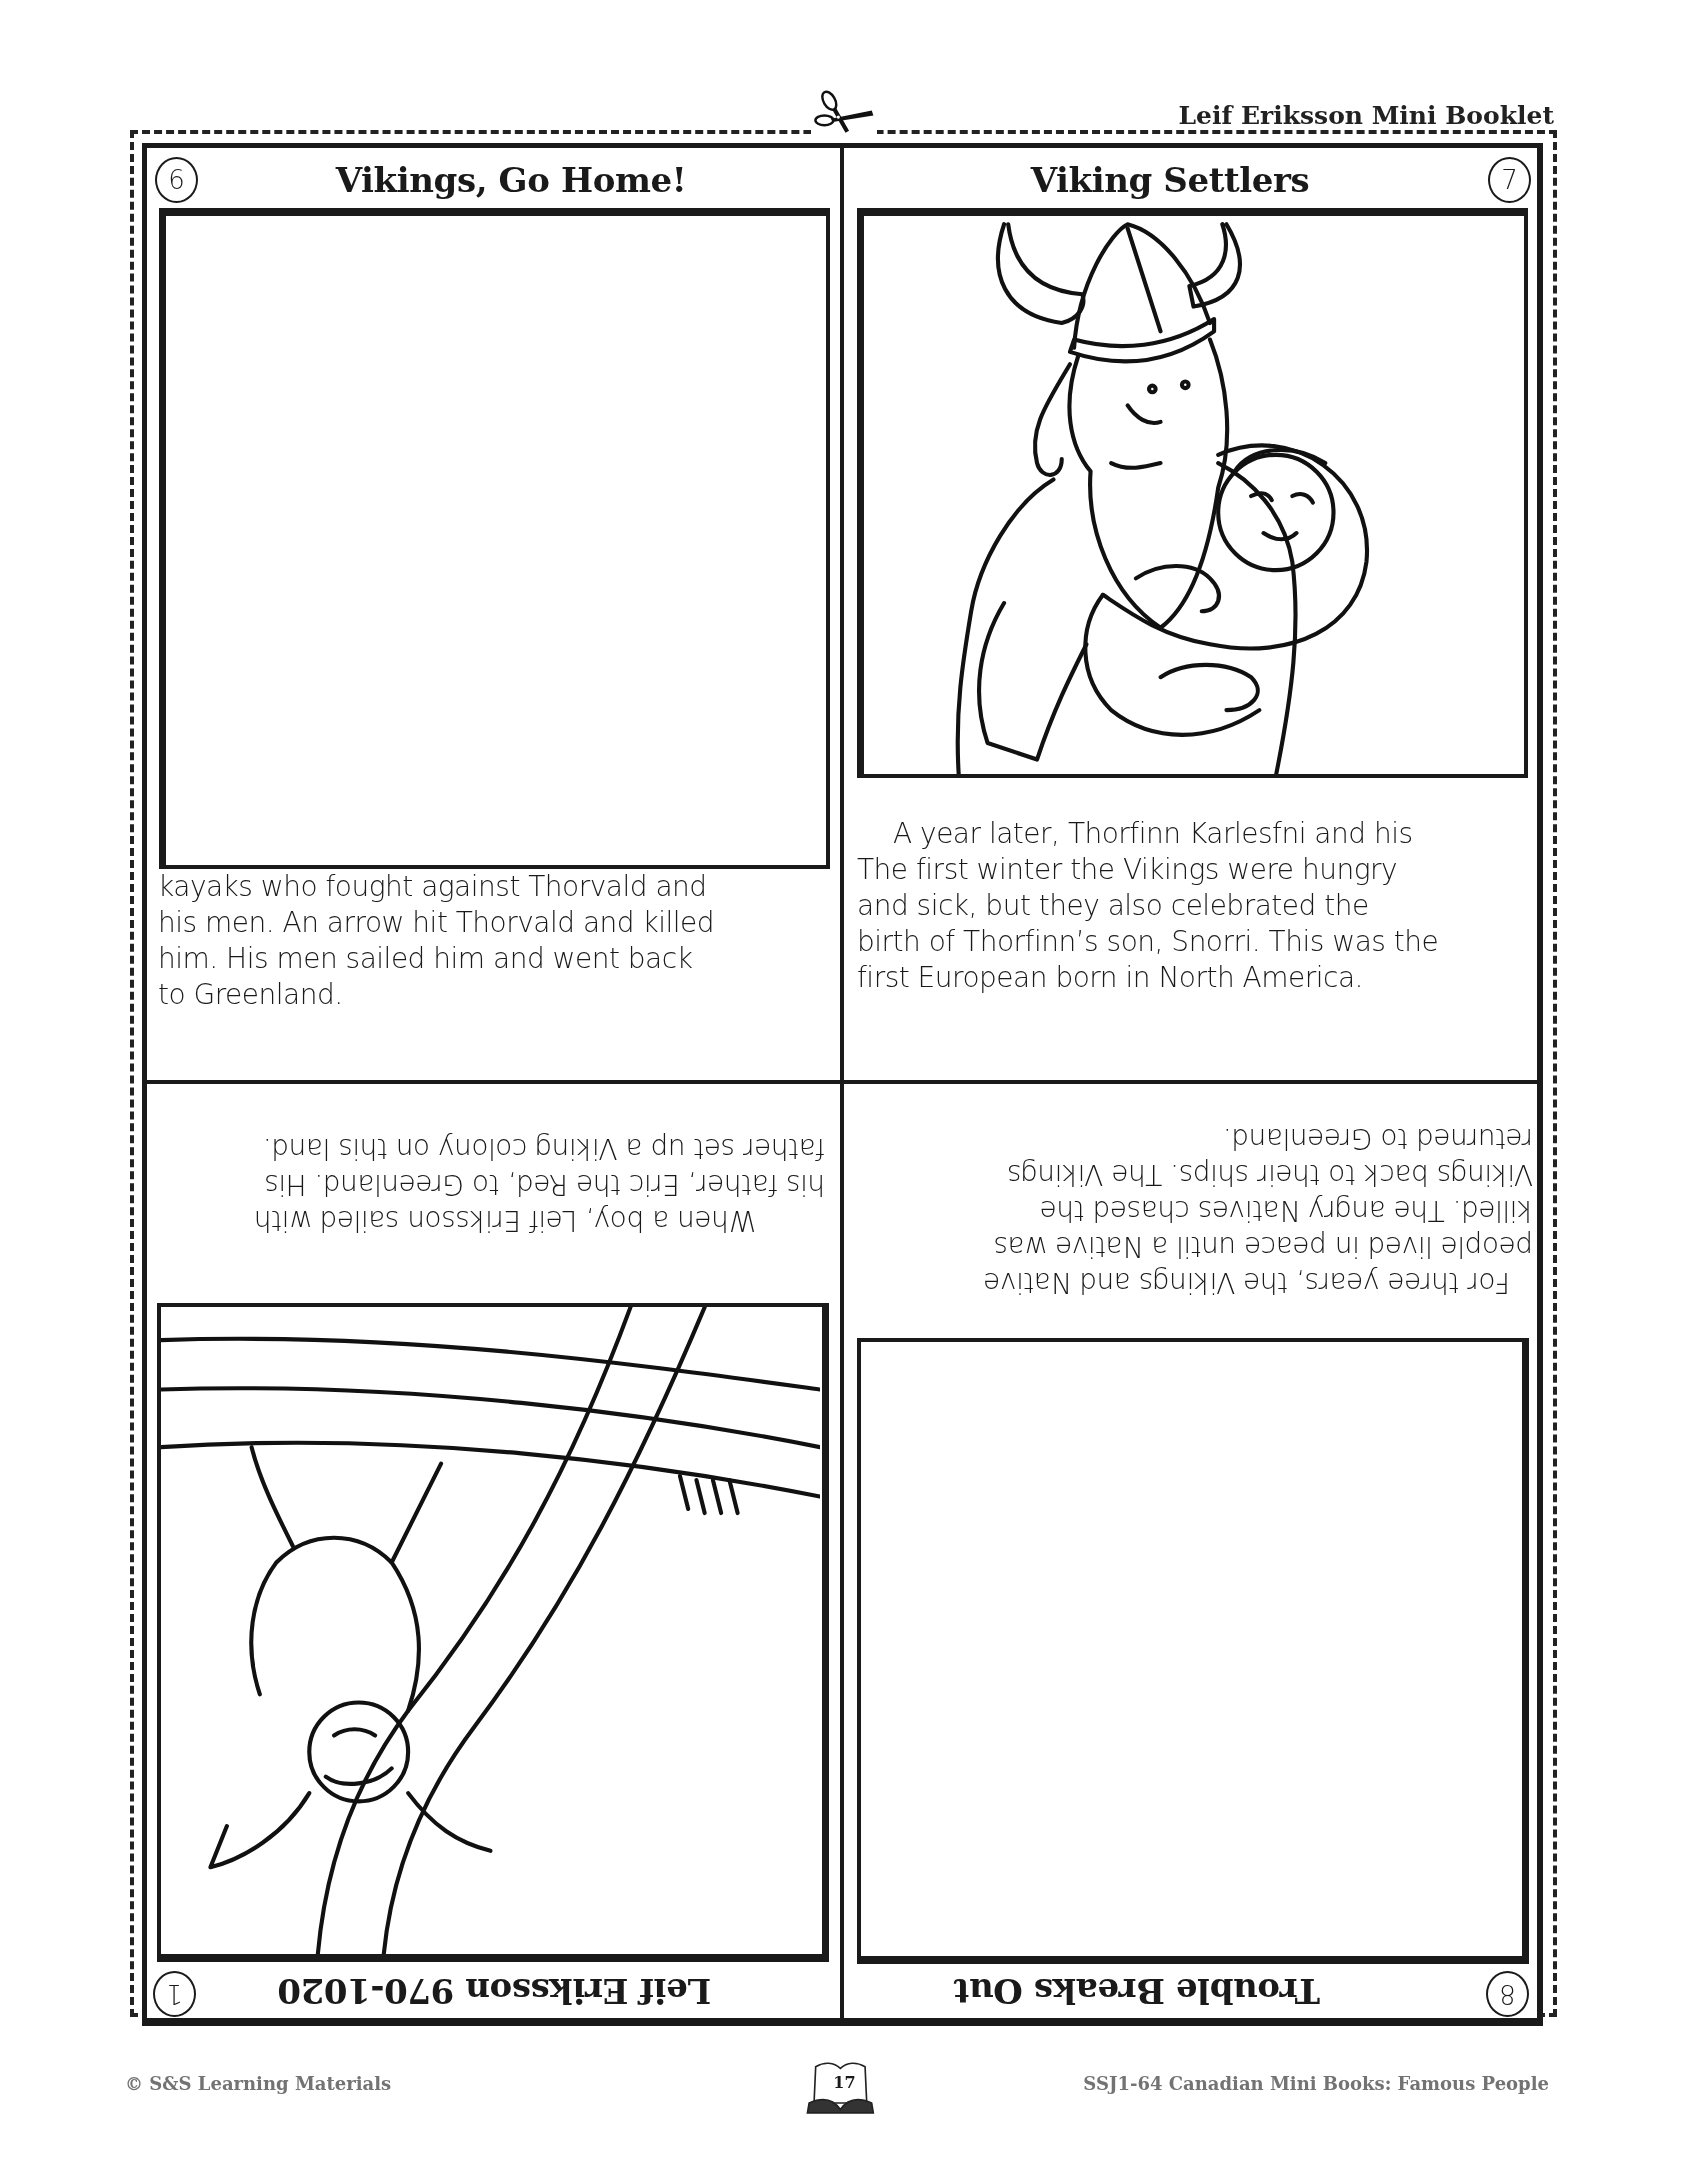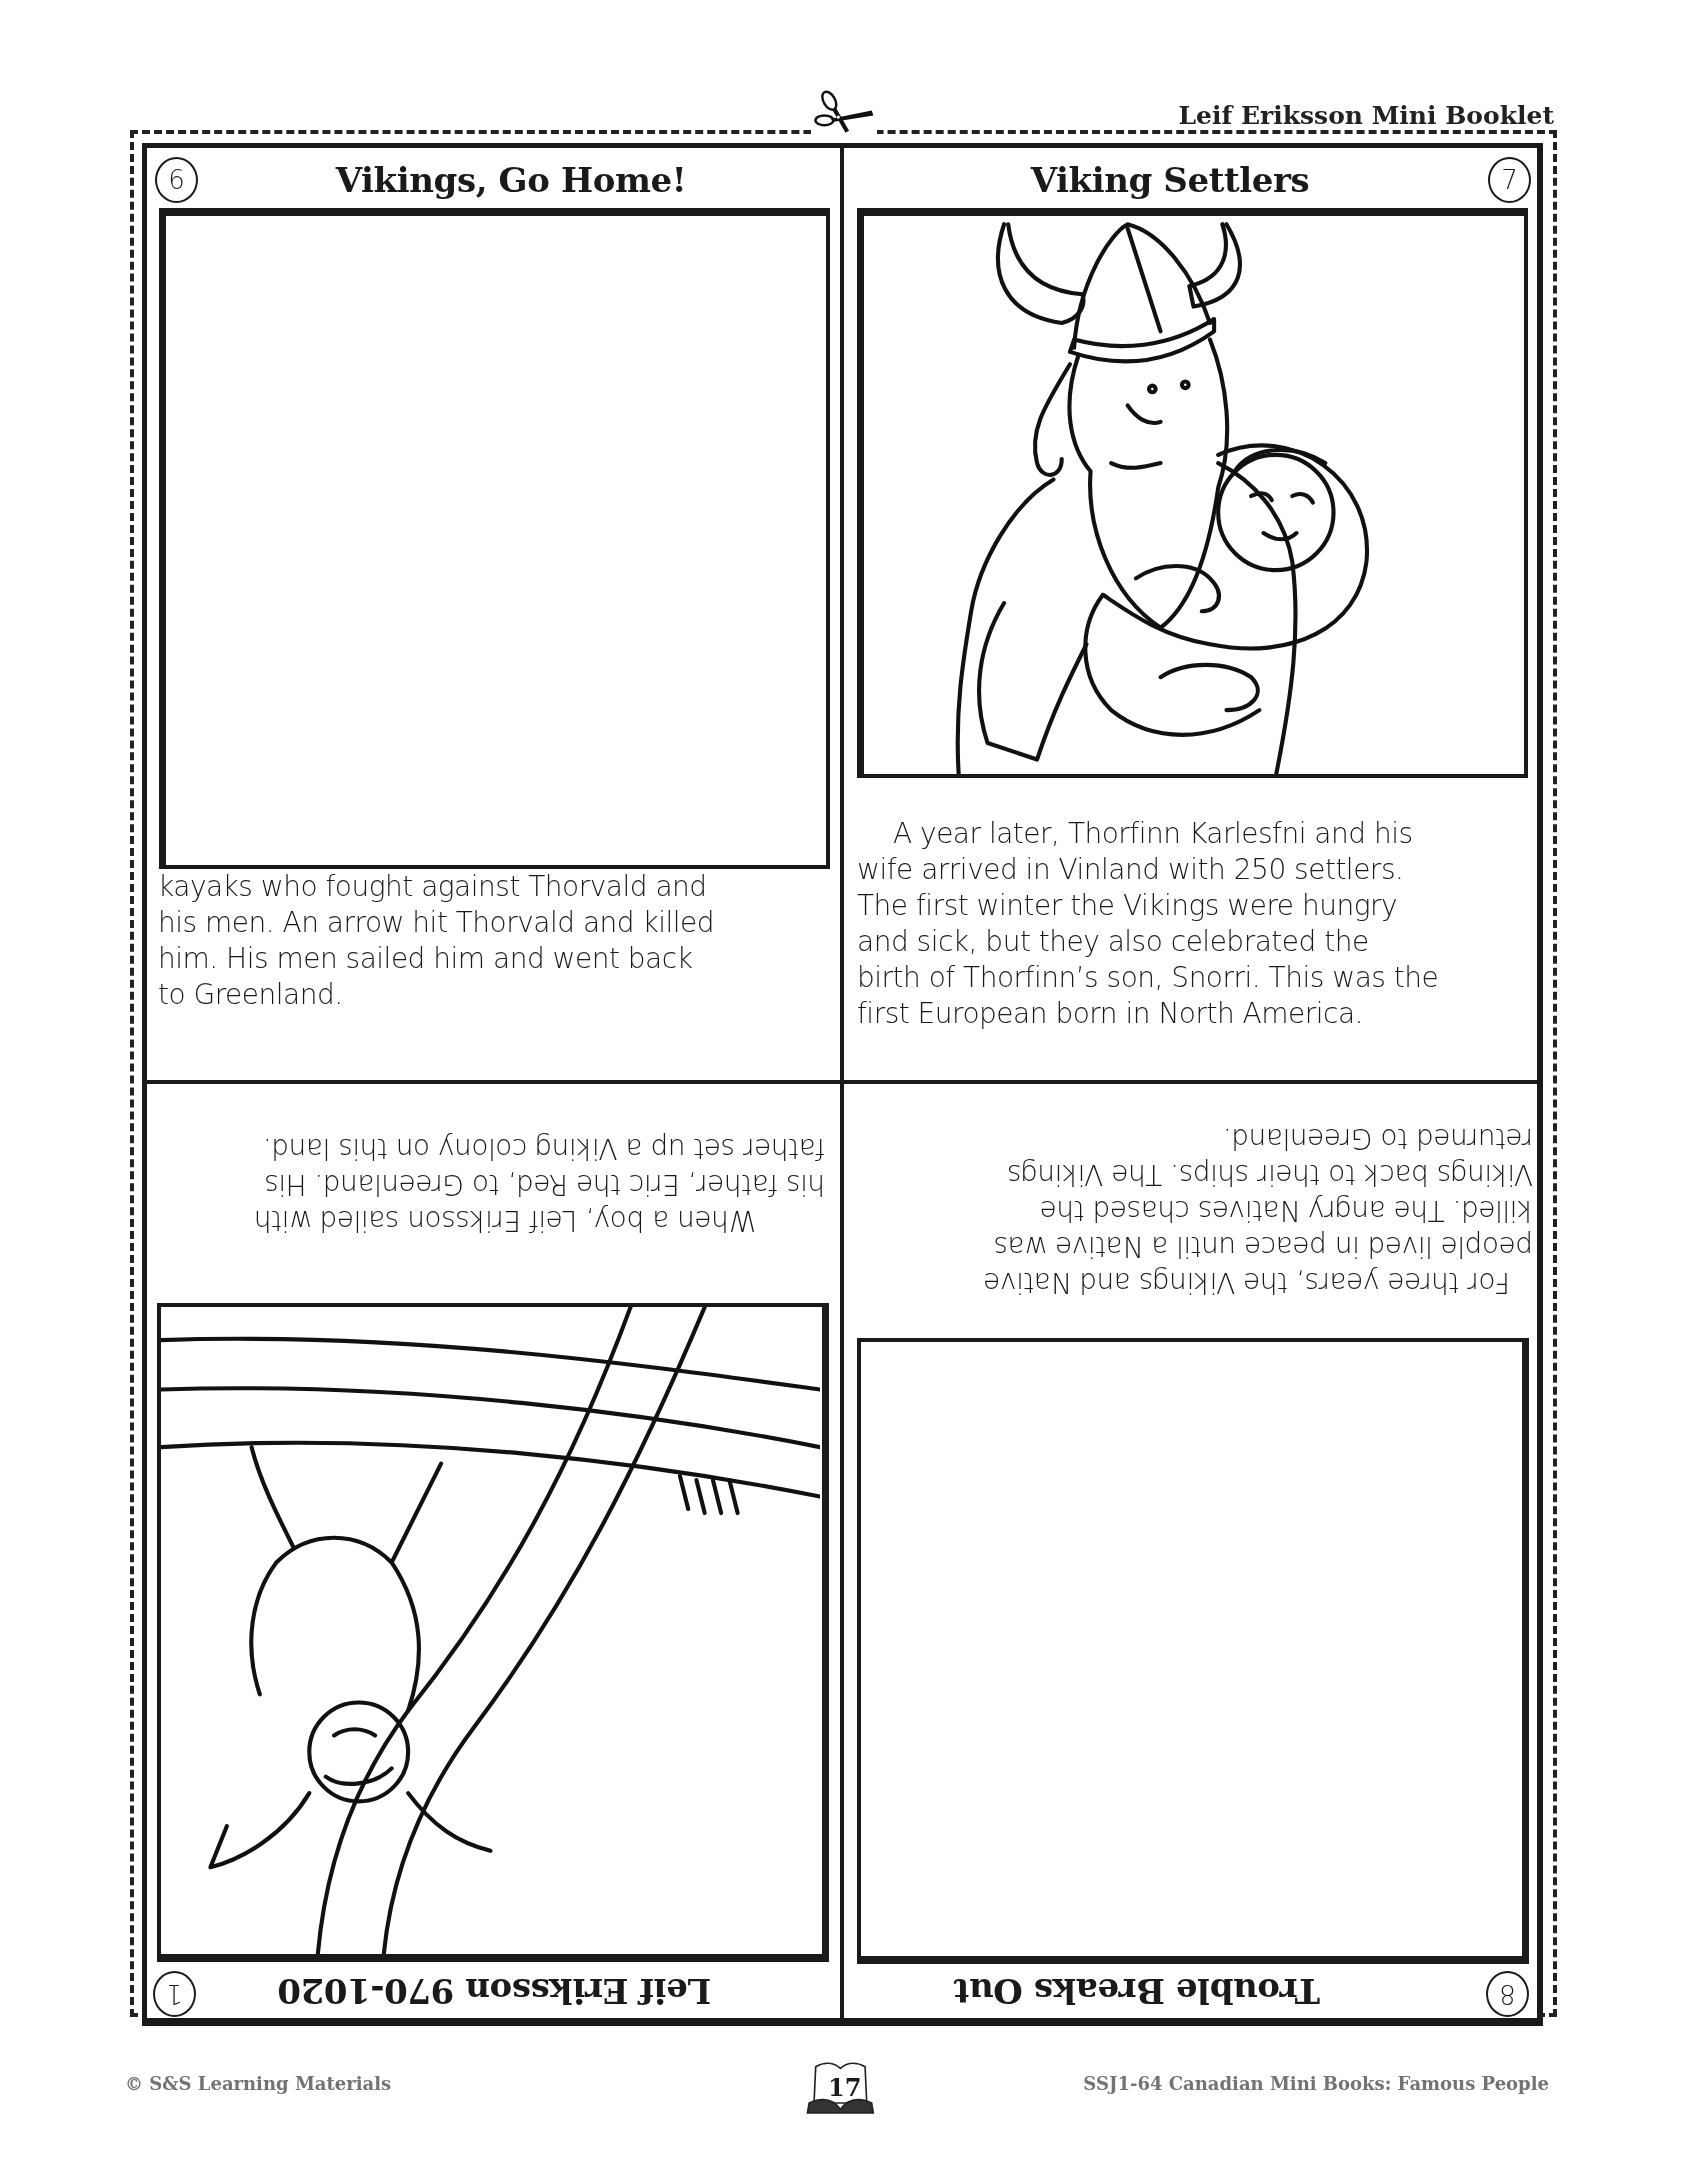--- a/index.html
+++ b/index.html
@@ -53,21 +53,21 @@
   .indent { display: inline-block; width: 36px; }
 
   .footer-left, .footer-right {
     top: 2073px; font-family: "DejaVu Serif", serif; font-weight: bold; font-size: 18px; color: #737373;
   }
   .footer-left { left: 125px; }
   .footer-right { right: 138px; }
   .page-num-wrap { left: 791px; top: 2060px; width: 107px; height: 58px; }
   .page-num {
     position: absolute; left: 30px; top: 13px; font-family: "DejaVu Serif", serif; font-weight: bold;
-    font-size: 24px; width: 33px; text-align: center;
+    font-size: 16px; width: 33px; text-align: center;
   }
   svg { display: block; }
 </style>
 </head>
 <body>
 
 <div class="abs header-title">Leif Eriksson Mini Booklet</div>
 
 <div class="abs cut-line"></div>
 <div class="abs scissors">
@@ -129,21 +129,20 @@
       <path d="M430 290 C520 250 620 320 610 420 C600 500 520 540 420 520 C360 510 320 480 290 460"></path>
       <path d="M290 460 C260 500 260 560 300 600 C350 640 420 640 480 600"></path>
 
       <path d="M330 440 C360 420 400 420 420 440 C440 460 430 480 410 480"></path>
       <path d="M360 560 C390 540 440 540 470 560 C490 580 470 600 440 600"></path>
     </g>
   </svg>
 </div>
 <div class="abs body-text" style="left:857px; top:816px; width:676px;">
   <div><span class="indent"></span><span>A year later, Thorfinn Karlesfni and his</span></div>
-  <div>wife arrived in Vinland with 250 settlers.</div>
   <div>The first winter the Vikings were hungry</div>
   <div>and sick, but they also celebrated the</div>
   <div>birth of Thorfinn’s son, Snorri.  This was the</div>
   <div>first European born in North America.</div>
 </div>
 
 <div class="abs body-text flip" style="left:158px; top:1130px; width:667px; text-align:left;">
   <div><span class="indent" style="width:69px"></span><span>When a boy, Leif Eriksson sailed with</span></div>
   <div>his father, Eric the Red, to Greenland.  His</div>
   <div>father set up a Viking colony on this land.</div>

